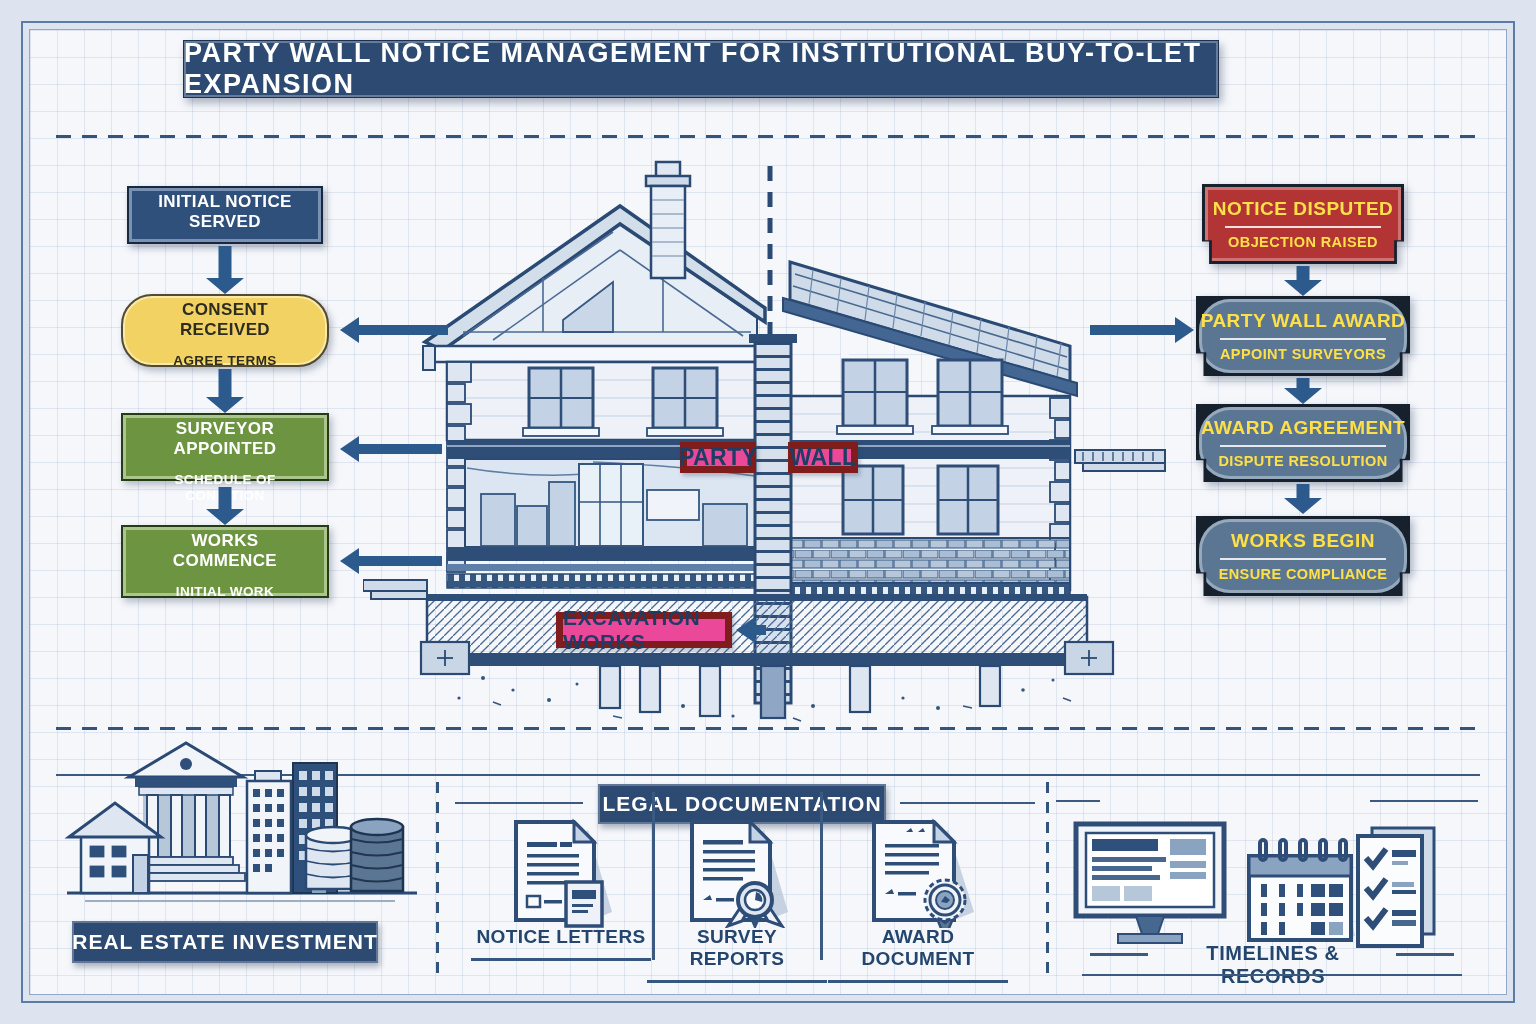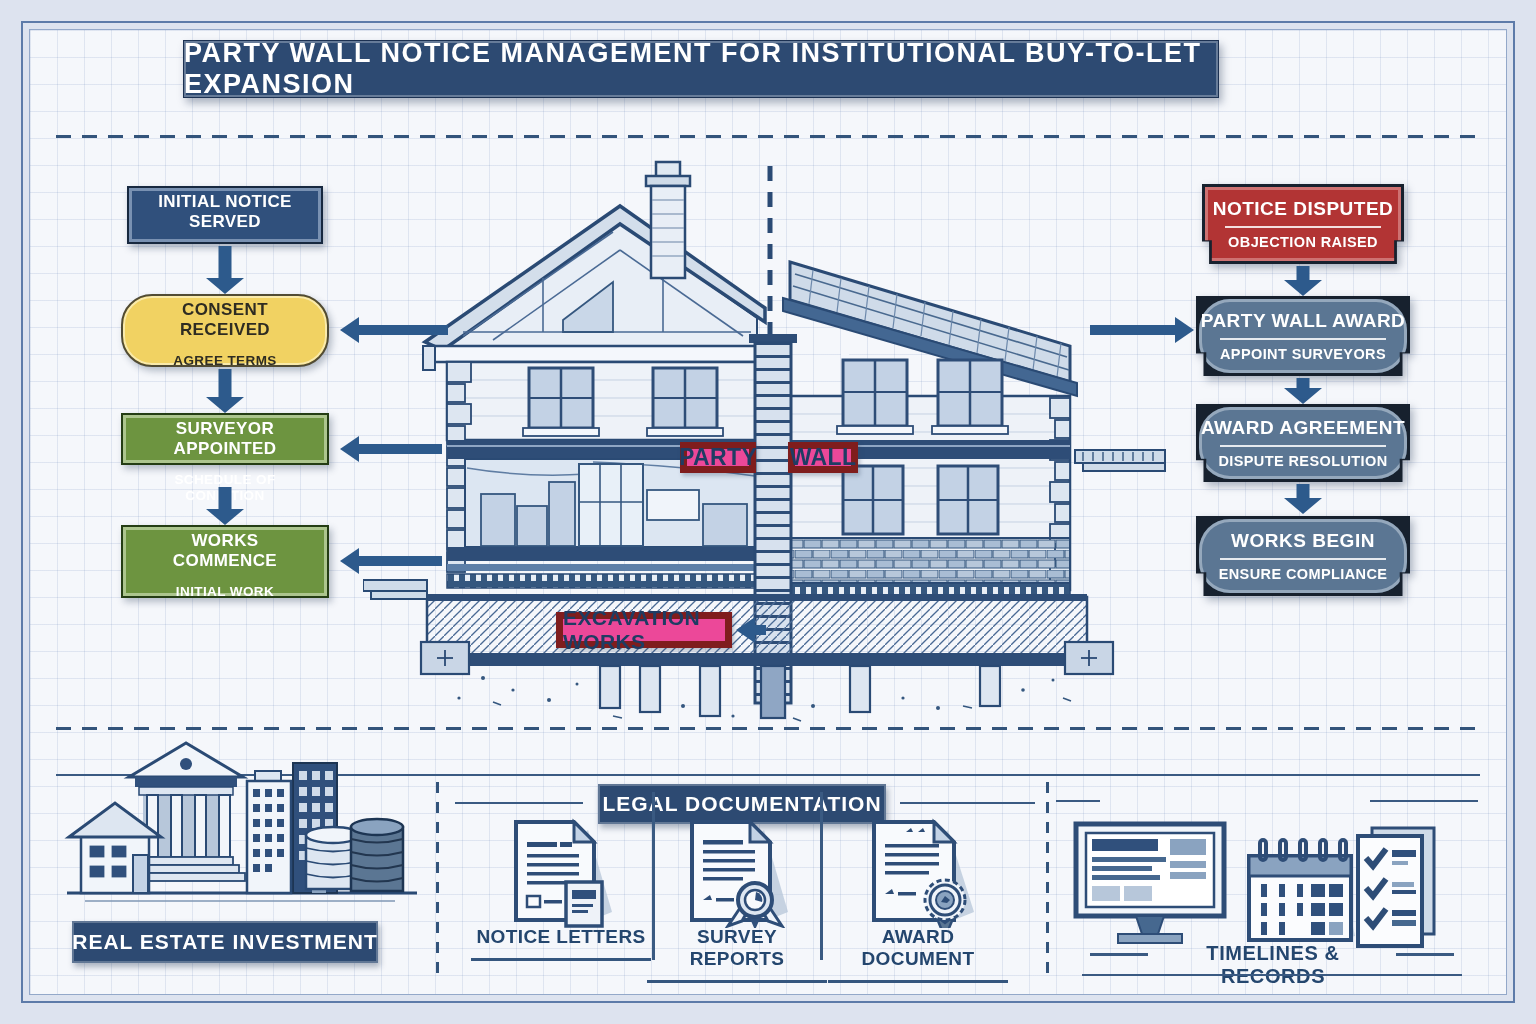--- a/index.html
+++ b/index.html
@@ -34,21 +34,21 @@
   .yellow .dv{background:#b9a24a;}
   .green{background:#6d9440;border:2px solid #243d14;color:#fff;
         box-shadow:inset 0 0 0 3px rgba(235,245,220,.5),3px 4px 7px rgba(30,50,80,.3);}
   .green .dv{background:rgba(255,255,255,.85);}
 
   
   .plaque{filter:drop-shadow(3px 4px 4px rgba(30,50,80,.35));}
   .pl-out,.pl-in{clip-path:polygon(0 0,100% 0,100% 72%,96.5% 72%,96.5% 100%,3.5% 100%,3.5% 72%,0 72%);}
   .pl-out{position:absolute;inset:0;background:#17212e;}
   .pl-in{position:absolute;inset:3px;display:flex;flex-direction:column;justify-content:center;
-         align-items:center;text-align:center;color:#ffffff;}
+         align-items:center;text-align:center;color:#fde047;}
   .pl-in .t{font-weight:bold;font-size:19px;letter-spacing:.5px;}
   .pl-in .s{font-weight:bold;font-size:14.5px;letter-spacing:.4px;}
   .pl-in .dv{width:80%;height:2px;background:rgba(255,255,255,.85);margin:6px 0;}
   .red-fill{background:#b23434;box-shadow:inset 0 0 0 3px rgba(240,190,190,.45);}
   .slate-fill{background:#5b7693;box-shadow:inset 0 0 0 3px rgba(220,230,240,.45);border-radius:31px;}
 
   
   .adown i{position:absolute;left:50%;transform:translateX(-50%);top:0;width:13px;
            background:#2d5a8c;height:calc(100% - 15px);}
   .adown b{position:absolute;bottom:0;left:50%;transform:translateX(-50%);width:0;height:0;
@@ -337,21 +337,21 @@
   <div class="abs fbox yellow" style="left:121px;top:294px;width:208px;height:73px;border-radius:31px;">
     <div class="t">CONSENT RECEIVED</div>
     <div class="dv"></div>
     <div class="s">AGREE TERMS</div>
   </div>
   <div class="abs adown" style="left:205px;top:369px;width:40px;height:44px;">
       <i></i>
       <b></b>
     </div>
 
-  <div class="abs fbox green" style="left:121px;top:413px;width:208px;height:52px;">
+  <div class="abs fbox green" style="left:121px;top:413px;width:208px;height:68px;">
     <div class="t">SURVEYOR APPOINTED</div>
     <div class="dv"></div>
     <div class="s">SCHEDULE OF CONDITION</div>
   </div>
   <div class="abs adown" style="left:205px;top:487px;width:40px;height:38px;">
       <i></i>
       <b></b>
     </div>
 
   <div class="abs fbox green" style="left:121px;top:525px;width:208px;height:73px;">

